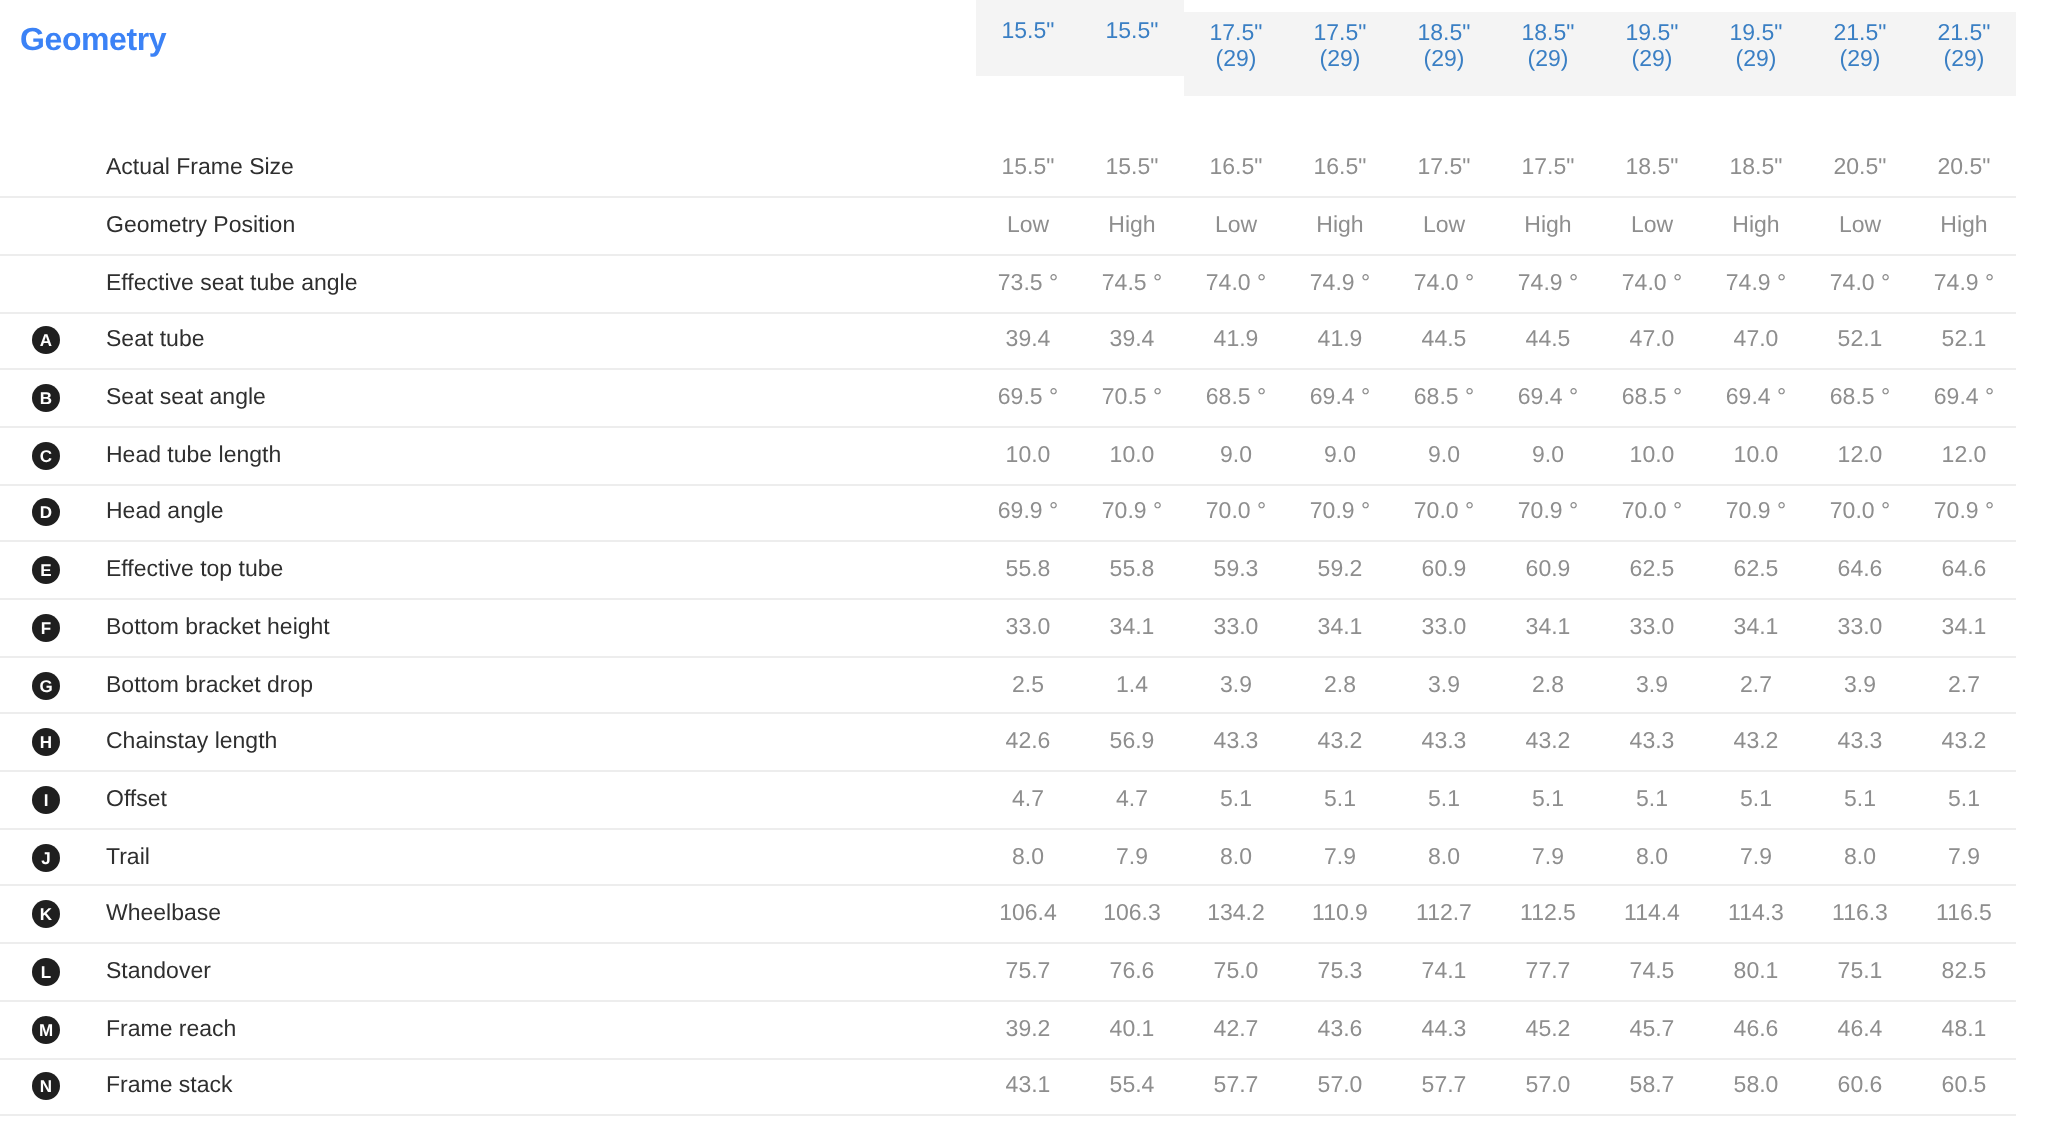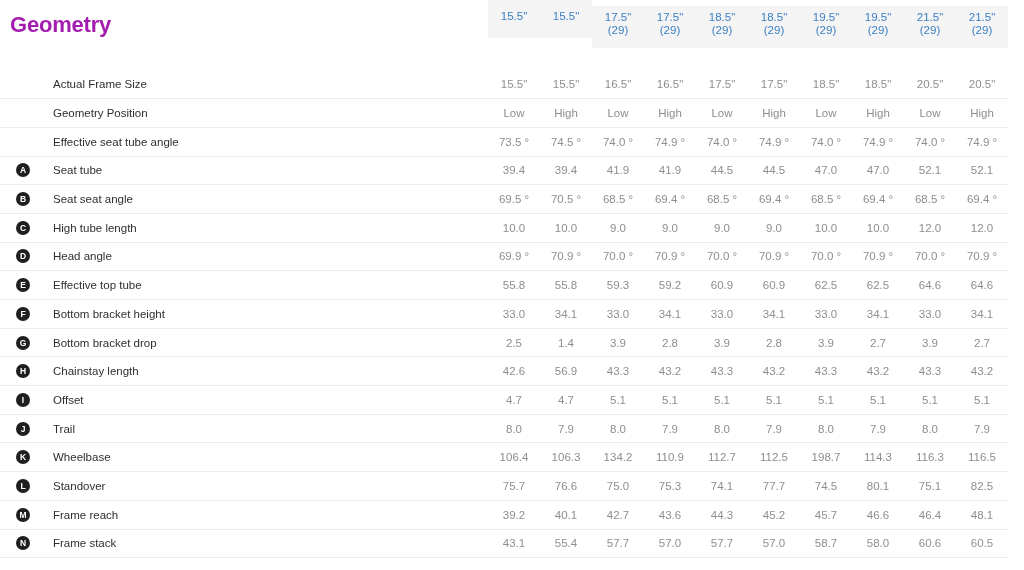--- a/index.html
+++ b/index.html
@@ -16,23 +16,23 @@
     width: 1024px;
     height: 570px;
     background: #ffffff;
   }
 
   
   .page-title {
     position: absolute;
     left: 10px;
     top: 12px;
-    font-size: 22px;
+    font-size: 16px;
     font-weight: bold;
-    color: #a21caf;
+    color: #3b82f6;
     letter-spacing: -0.2px;
   }
 
   
   .header-strip {
     position: absolute;
     left: 488px;
     top: 0px;
     width: 536px;
     height: 50px;
@@ -185,21 +185,21 @@
           <td class="col-val"><span class="cell-val">69.4 °</span></td>
           <td class="col-val"><span class="cell-val">68.5 °</span></td>
           <td class="col-val"><span class="cell-val">69.4 °</span></td>
           <td class="col-val"><span class="cell-val">68.5 °</span></td>
           <td class="col-val"><span class="cell-val">69.4 °</span></td>
           <td class="col-val"><span class="cell-val">68.5 °</span></td>
           <td class="col-val"><span class="cell-val">69.4 °</span></td>
         </tr>
         <tr>
           <td class="col-badge"><span class="badge">C</span></td>
-          <td class="col-label"><span class="row-label">High tube length</span></td>
+          <td class="col-label"><span class="row-label">Head tube length</span></td>
           <td class="col-val"><span class="cell-val">10.0</span></td>
           <td class="col-val"><span class="cell-val">10.0</span></td>
           <td class="col-val"><span class="cell-val">9.0</span></td>
           <td class="col-val"><span class="cell-val">9.0</span></td>
           <td class="col-val"><span class="cell-val">9.0</span></td>
           <td class="col-val"><span class="cell-val">9.0</span></td>
           <td class="col-val"><span class="cell-val">10.0</span></td>
           <td class="col-val"><span class="cell-val">10.0</span></td>
           <td class="col-val"><span class="cell-val">12.0</span></td>
           <td class="col-val"><span class="cell-val">12.0</span></td>
@@ -304,21 +304,21 @@
         </tr>
         <tr>
           <td class="col-badge"><span class="badge">K</span></td>
           <td class="col-label"><span class="row-label">Wheelbase</span></td>
           <td class="col-val"><span class="cell-val">106.4</span></td>
           <td class="col-val"><span class="cell-val">106.3</span></td>
           <td class="col-val"><span class="cell-val">134.2</span></td>
           <td class="col-val"><span class="cell-val">110.9</span></td>
           <td class="col-val"><span class="cell-val">112.7</span></td>
           <td class="col-val"><span class="cell-val">112.5</span></td>
-          <td class="col-val"><span class="cell-val">198.7</span></td>
+          <td class="col-val"><span class="cell-val">114.4</span></td>
           <td class="col-val"><span class="cell-val">114.3</span></td>
           <td class="col-val"><span class="cell-val">116.3</span></td>
           <td class="col-val"><span class="cell-val">116.5</span></td>
         </tr>
         <tr>
           <td class="col-badge"><span class="badge">L</span></td>
           <td class="col-label"><span class="row-label">Standover</span></td>
           <td class="col-val"><span class="cell-val">75.7</span></td>
           <td class="col-val"><span class="cell-val">76.6</span></td>
           <td class="col-val"><span class="cell-val">75.0</span></td>

